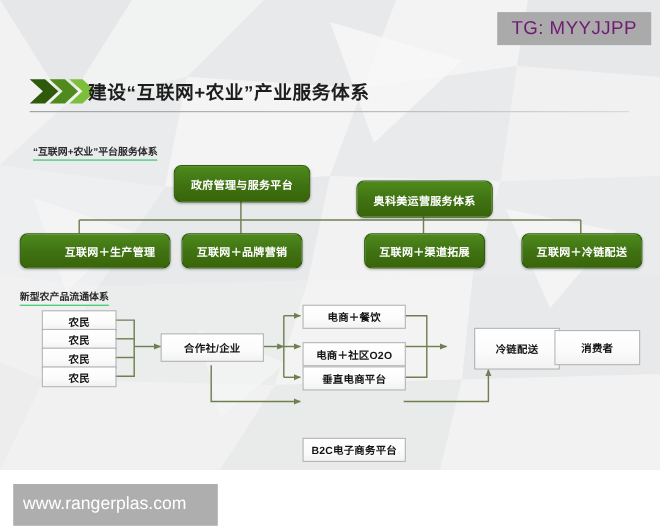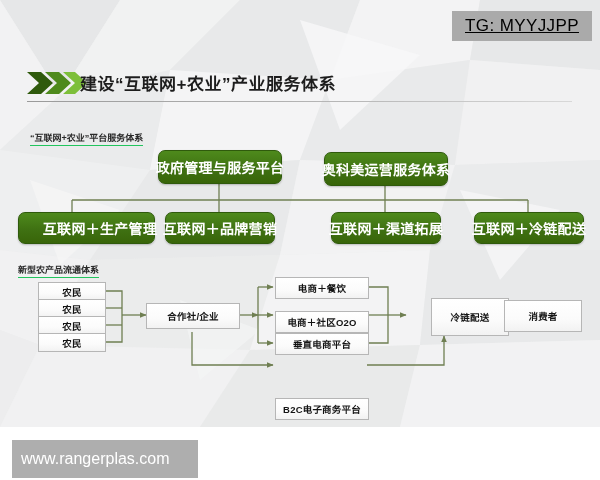--- a/index.html
+++ b/index.html
@@ -32,28 +32,27 @@
     background: #ededee;
   }
   .bg-poly svg { display: block; width: 600px; height: 427px; }
 
   
   .tg-badge {
     position: absolute;
     left: 452px; top: 11px;
     width: 140px; height: 30px;
     background: #aaaaaa;
-    color: #000000;
+    color: #701a75;
     font-size: 17px;
     letter-spacing: 0.4px;
     display: flex;
     align-items: center;
     justify-content: center;
     white-space: nowrap;
-    text-decoration: underline;
   }
 
   
   .url-badge {
     position: absolute;
     left: 12px; top: 440px;
     width: 186px; height: 38px;
     background: #aeaeae;
     color: #ffffff;
     font-size: 16px;
@@ -104,21 +103,21 @@
   .section-label.s1 { left: 30px; top: 131px; }
   .section-label.s2 { left: 18px; top: 263px; }
 
   
   .gbox {
     position: absolute;
     background: linear-gradient(to bottom, #4e8a1c 0%, #3f7112 55%, #386509 100%);
     border: 1px solid #2f5a0c;
     border-radius: 7px;
     color: #ffffff;
-    font-size: 14px;
+    font-size: 10px;
     font-weight: bold;
     display: flex;
     align-items: center;
     justify-content: center;
     box-shadow: 0 1px 2px rgba(0,0,0,0.22);
     white-space: nowrap;
     letter-spacing: 0.3px;
   }
 
   
@@ -206,21 +205,21 @@
       <path d="M72,200 L528,200"></path>
 
       <path d="M72,200 L72,212"></path>
       <path d="M219,200 L219,212"></path>
       <path d="M385,200 L385,212"></path>
       <path d="M528,200 L528,212"></path>
     </g>
   </svg>
 
   <div class="gbox" style="left:158px; top:150px; width:122px; height:32px;">政府管理与服务平台</div>
-  <div class="gbox" style="left:324px; top:152px; width:122px; height:32px;">奥科美运营服务体系</div>
+  <div class="gbox" style="left:324px; top:164px; width:122px; height:32px;">奥科美运营服务体系</div>
 
   <div class="gbox" style="left:18px; top:212px; width:108px; height:30px;padding-left:27px;">互联网＋生产管理</div>
   <div class="gbox" style="left:165px; top:212px; width:108px; height:30px;">互联网＋品牌营销</div>
   <div class="gbox" style="left:331px; top:212px; width:108px; height:30px;">互联网＋渠道拓展</div>
   <div class="gbox" style="left:474px; top:212px; width:108px; height:30px;">互联网＋冷链配送</div>
 
   <div class="section-label s2">新型农产品流通体系</div>
 
   <svg class="connectors" viewBox="0 0 600 480" aria-hidden="true">
     <defs>

